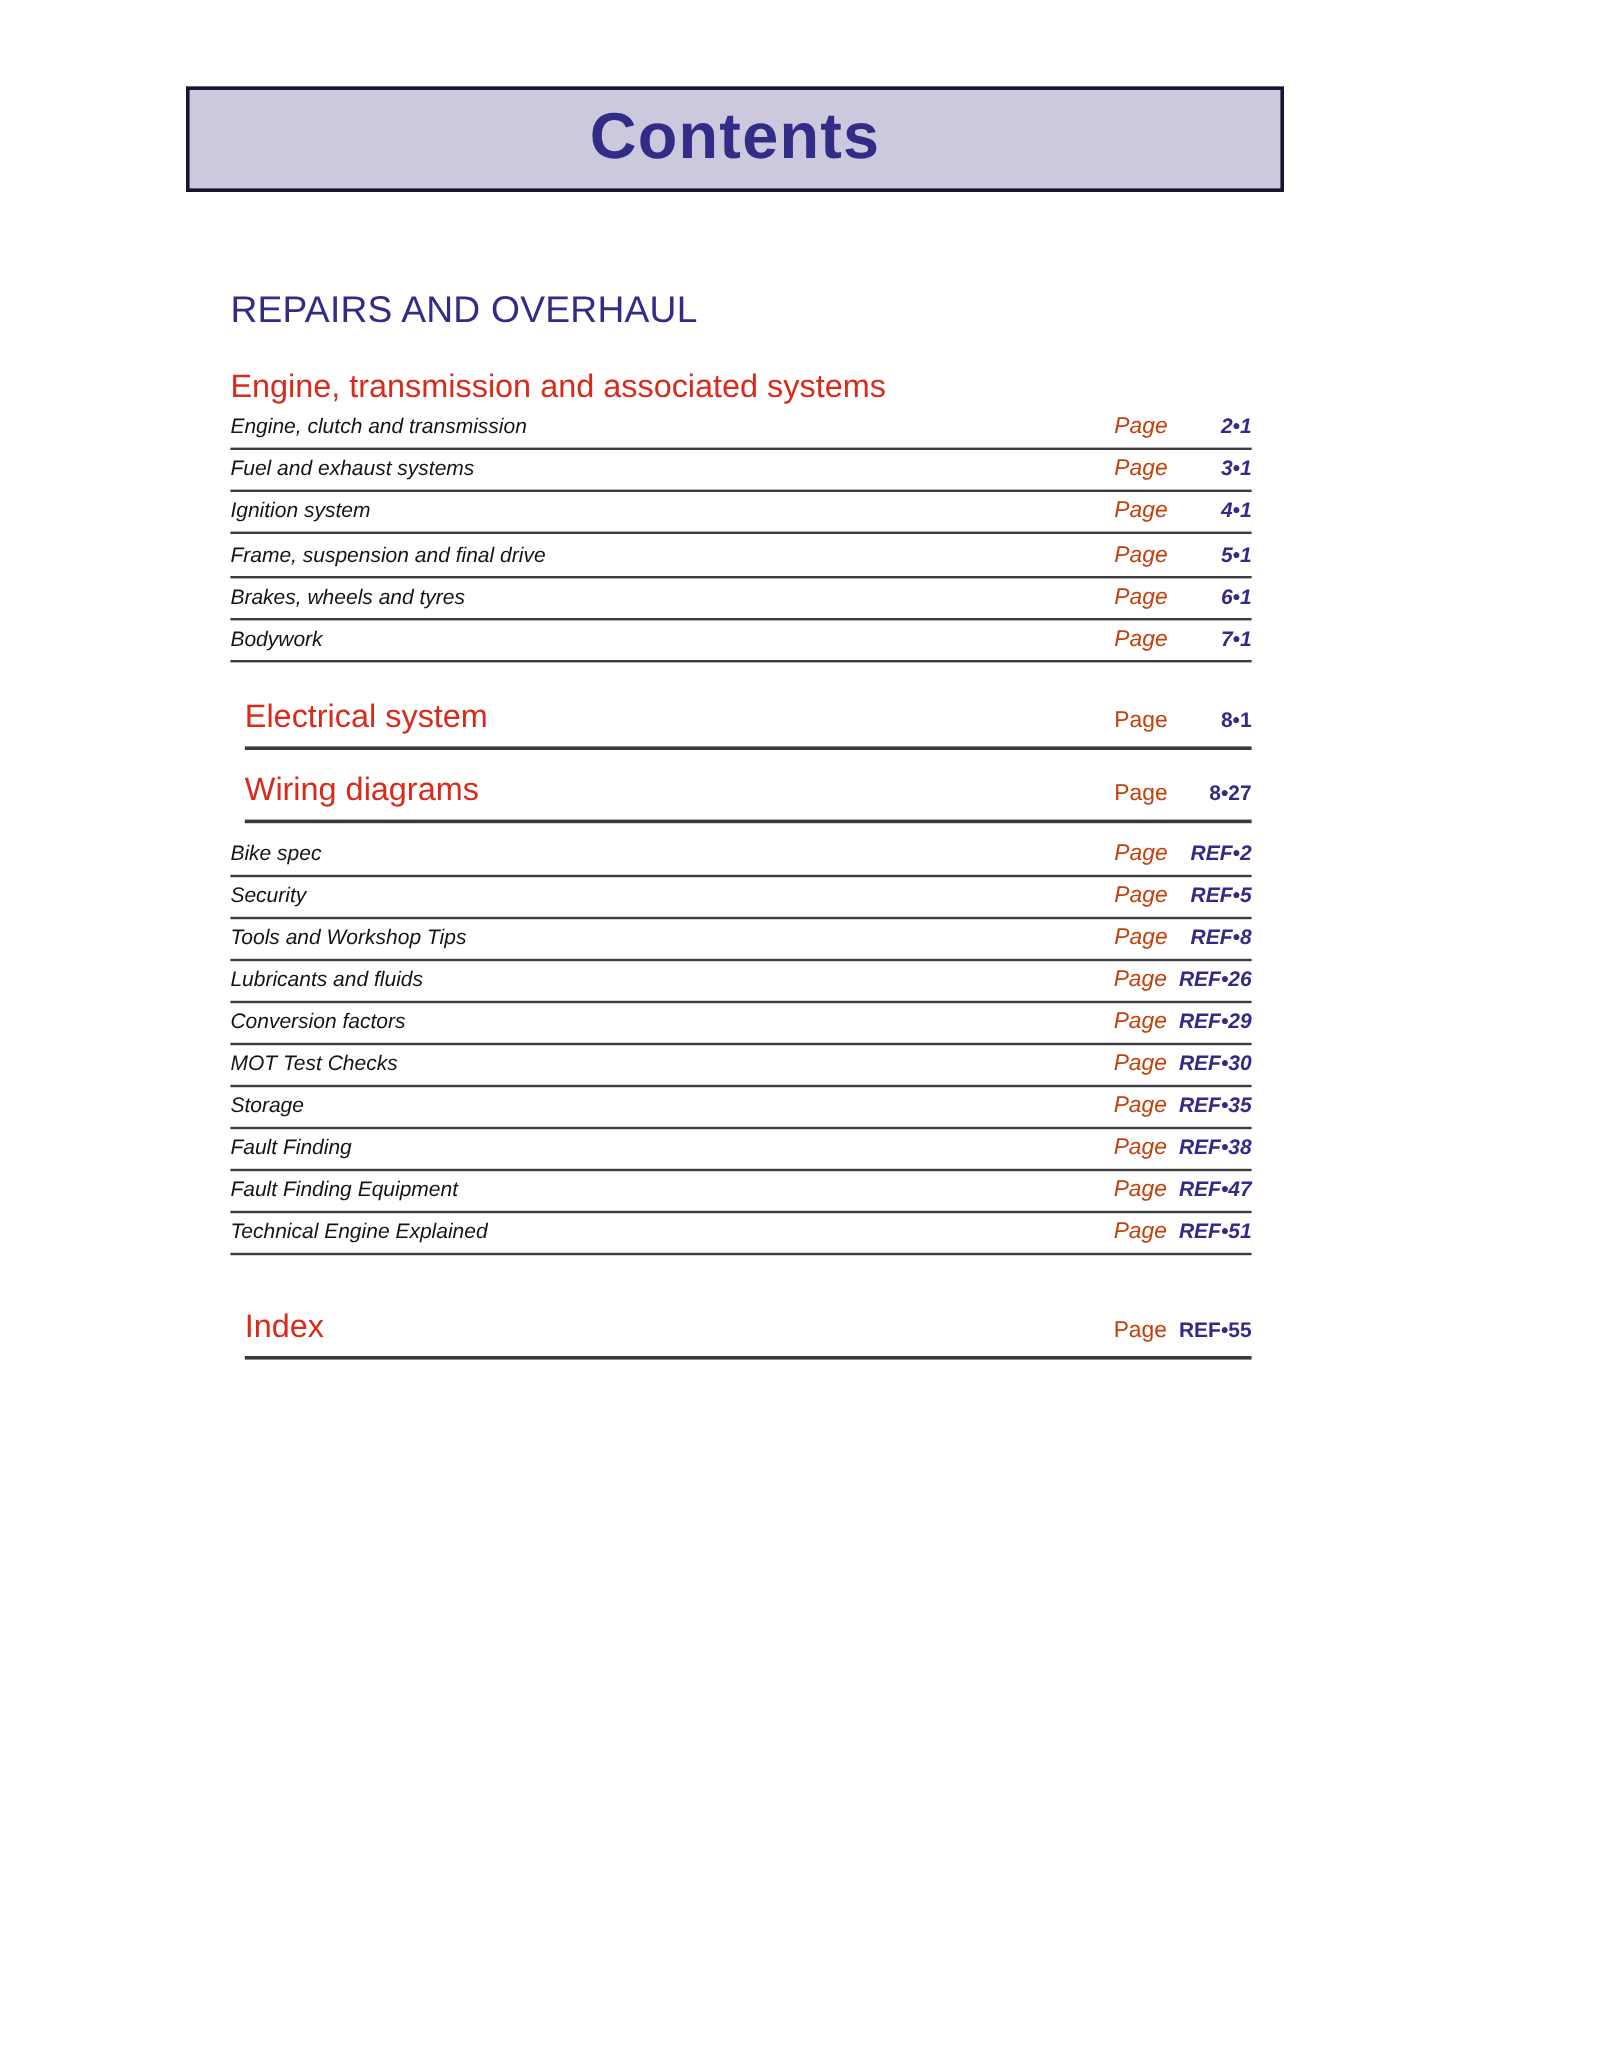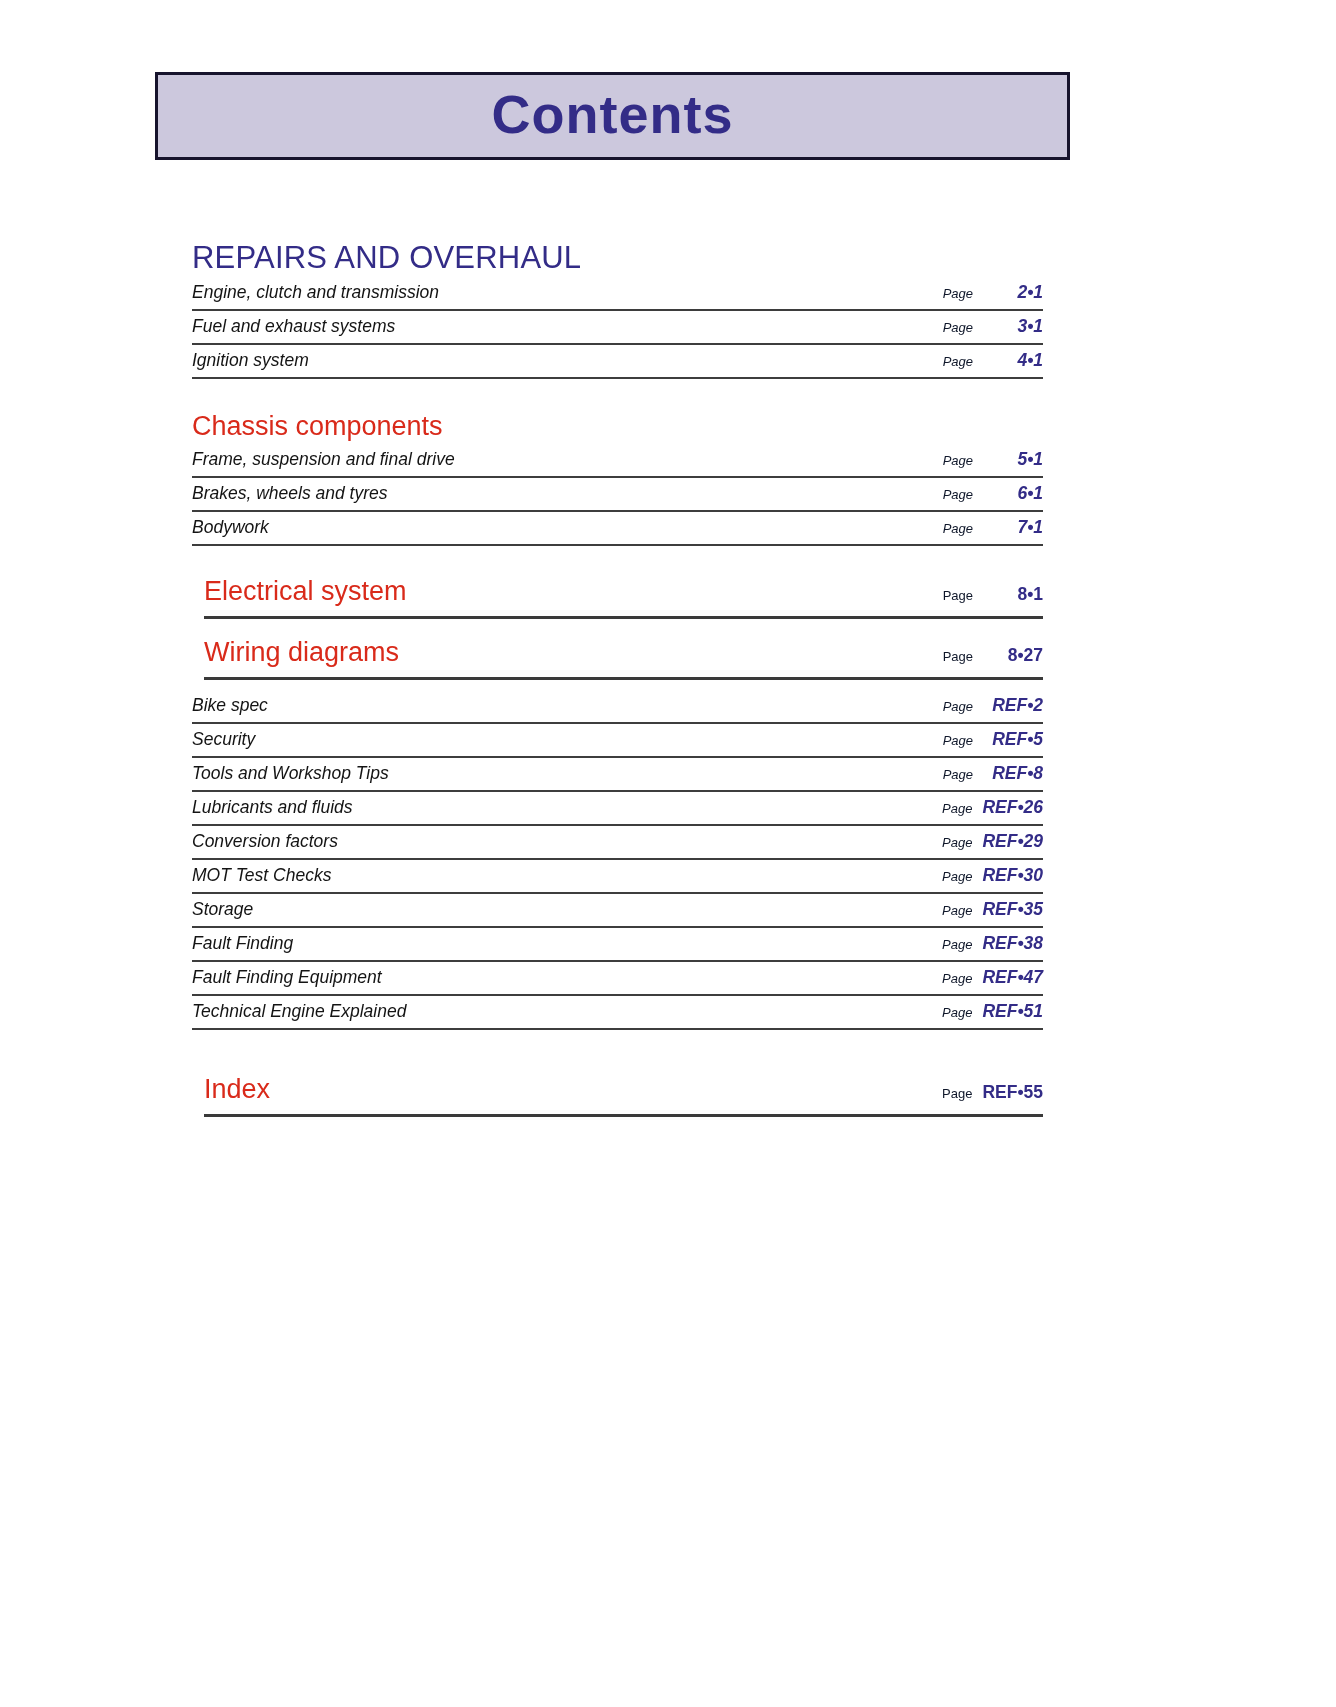--- a/index.html
+++ b/index.html
@@ -74,22 +74,22 @@
     font-size: 17.5px;
     color: #141414;
     line-height: 1.2;
   }
   .pg {
     display: flex;
     align-items: baseline;
     white-space: nowrap;
   }
   .pw {
-    font-size: 13px;
-    color: #0f172a;
+    font-size: 19px;
+    color: #c2410c;
   }
   .pn {
     font-size: 17.5px;
     font-weight: bold;
     color: #332c87;
     min-width: 60px;
     text-align: right;
     margin-left: 10px;
   }
   .big-row {
@@ -116,20 +116,21 @@
 <div class="sheet">
 
   <div class="title-box">
     <div class="title">Contents</div>
   </div>
 
   <div class="content">
 
     <h1 class="navy">REPAIRS AND OVERHAUL</h1>
 
+    <h2 class="red">Engine, transmission and associated systems</h2>
     <div class="rows">
       <div class="row">
         <span class="lbl">Engine, clutch and transmission</span>
         <span class="pg">
           <span class="pw">Page</span>
           <span class="pn">2•1</span>
         </span>
       </div>
       <div class="row">
         <span class="lbl">Fuel and exhaust systems</span>
@@ -140,21 +141,20 @@
       </div>
       <div class="row">
         <span class="lbl">Ignition system</span>
         <span class="pg">
           <span class="pw">Page</span>
           <span class="pn">4•1</span>
         </span>
       </div>
     </div>
 
-    <h2 class="red">Chassis components</h2>
     <div class="rows">
       <div class="row">
         <span class="lbl">Frame, suspension and final drive</span>
         <span class="pg">
           <span class="pw">Page</span>
           <span class="pn">5•1</span>
         </span>
       </div>
       <div class="row">
         <span class="lbl">Brakes, wheels and tyres</span>

